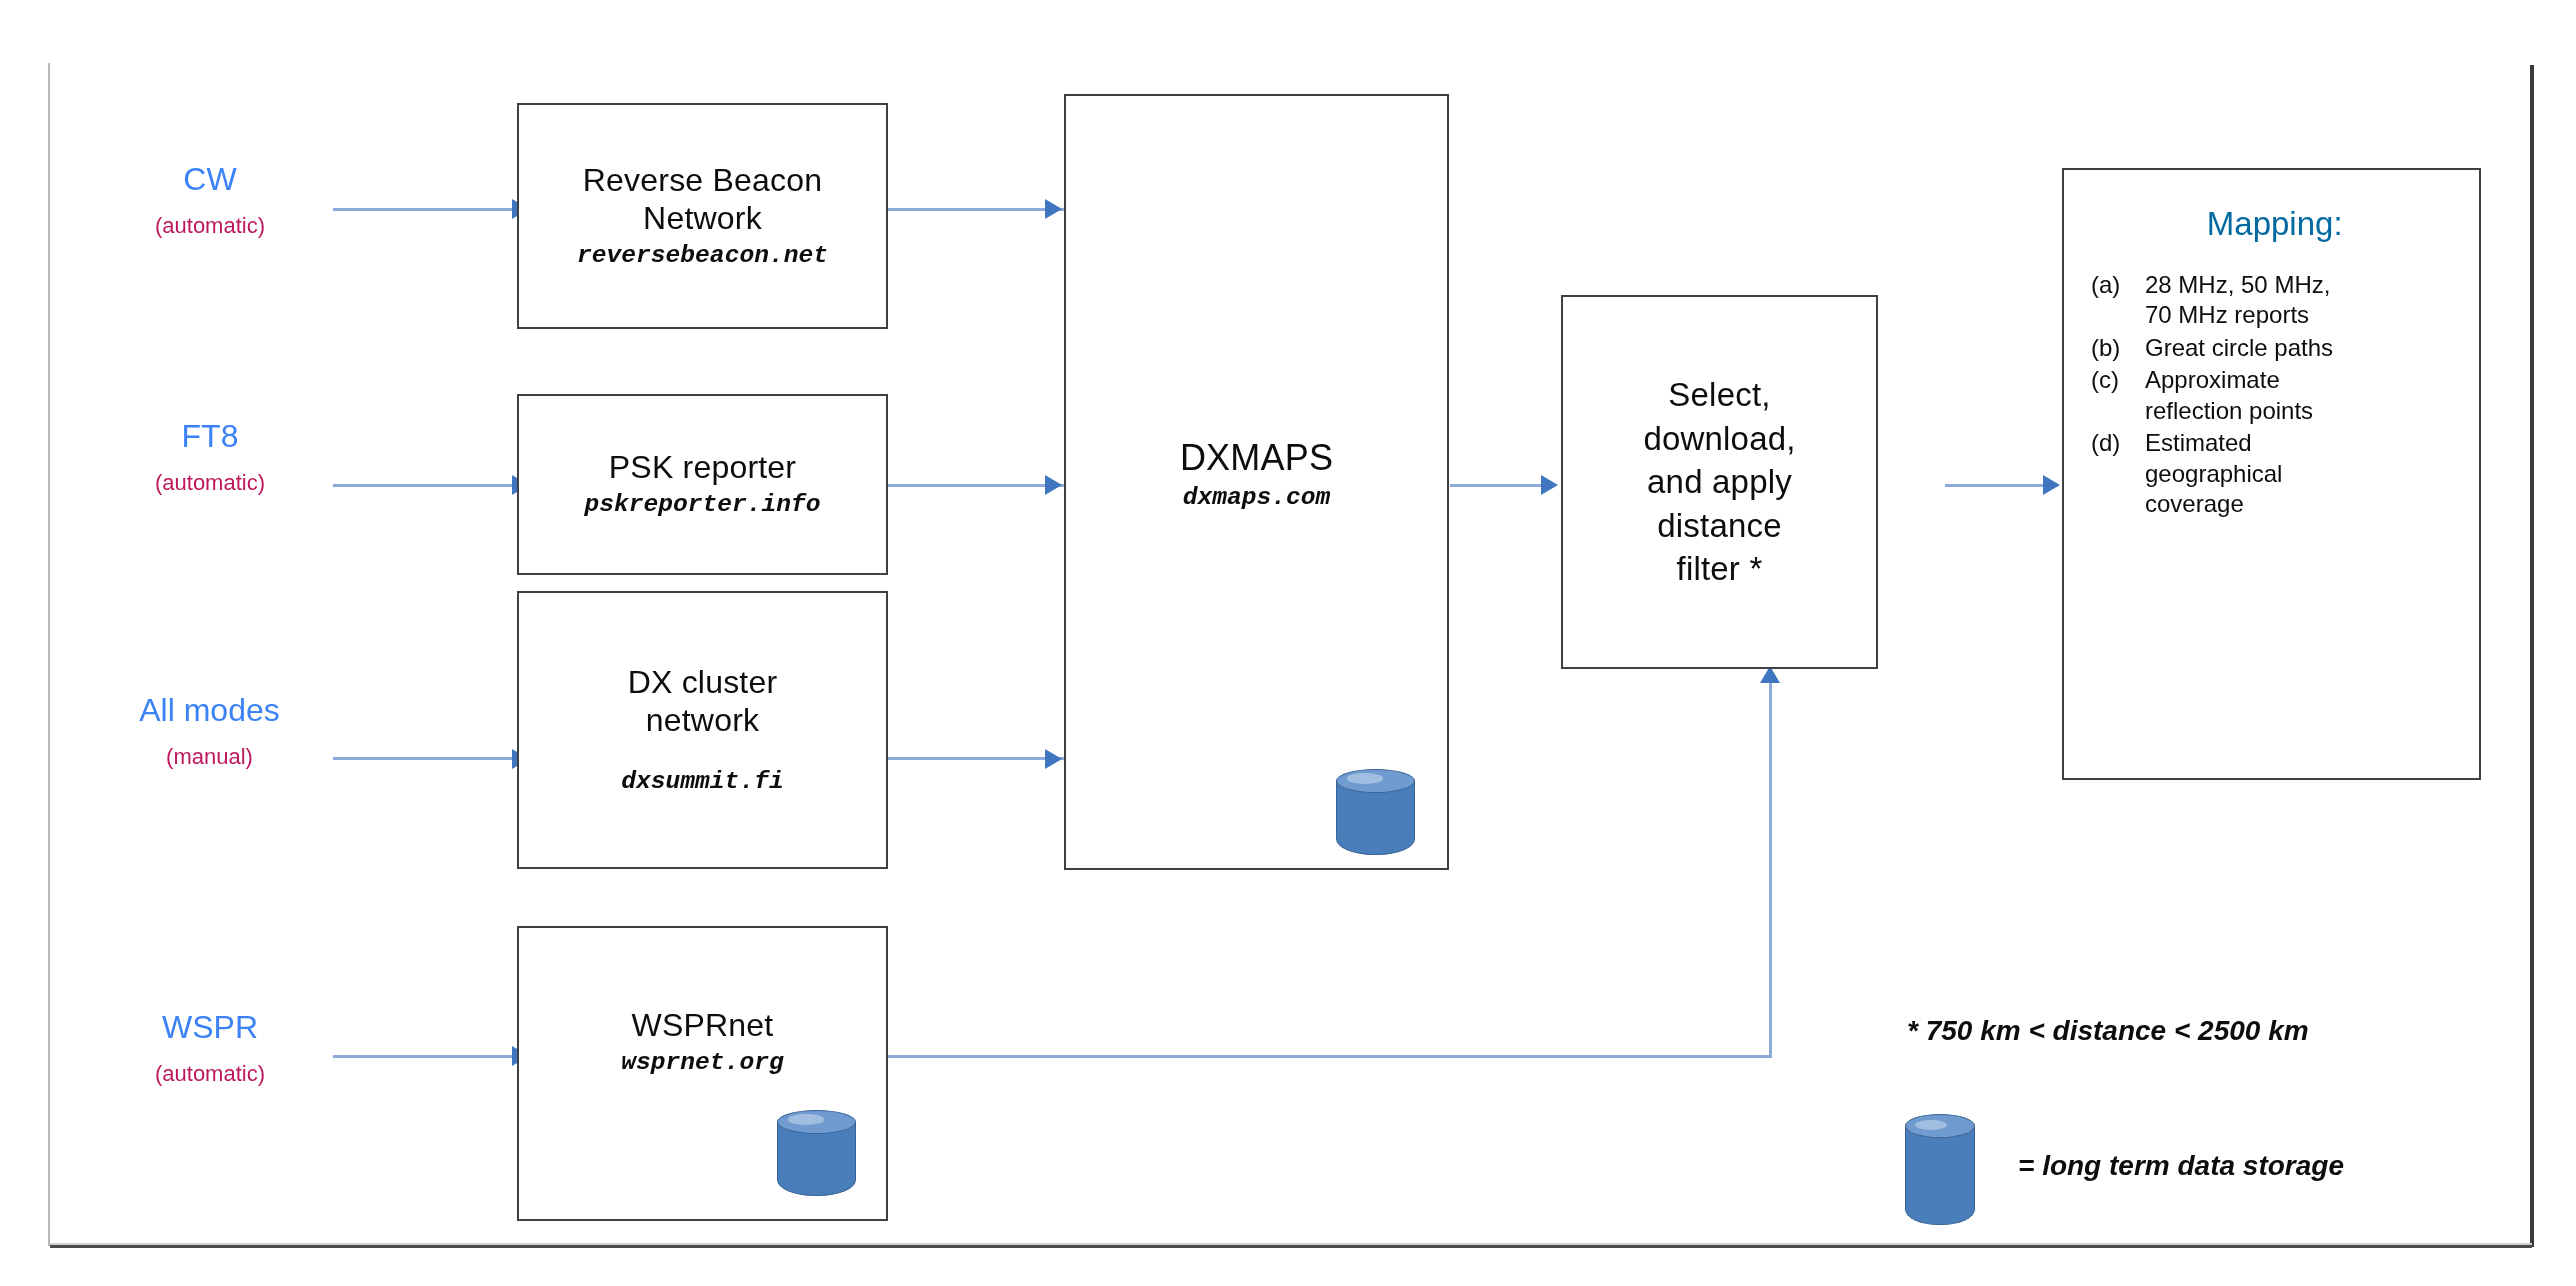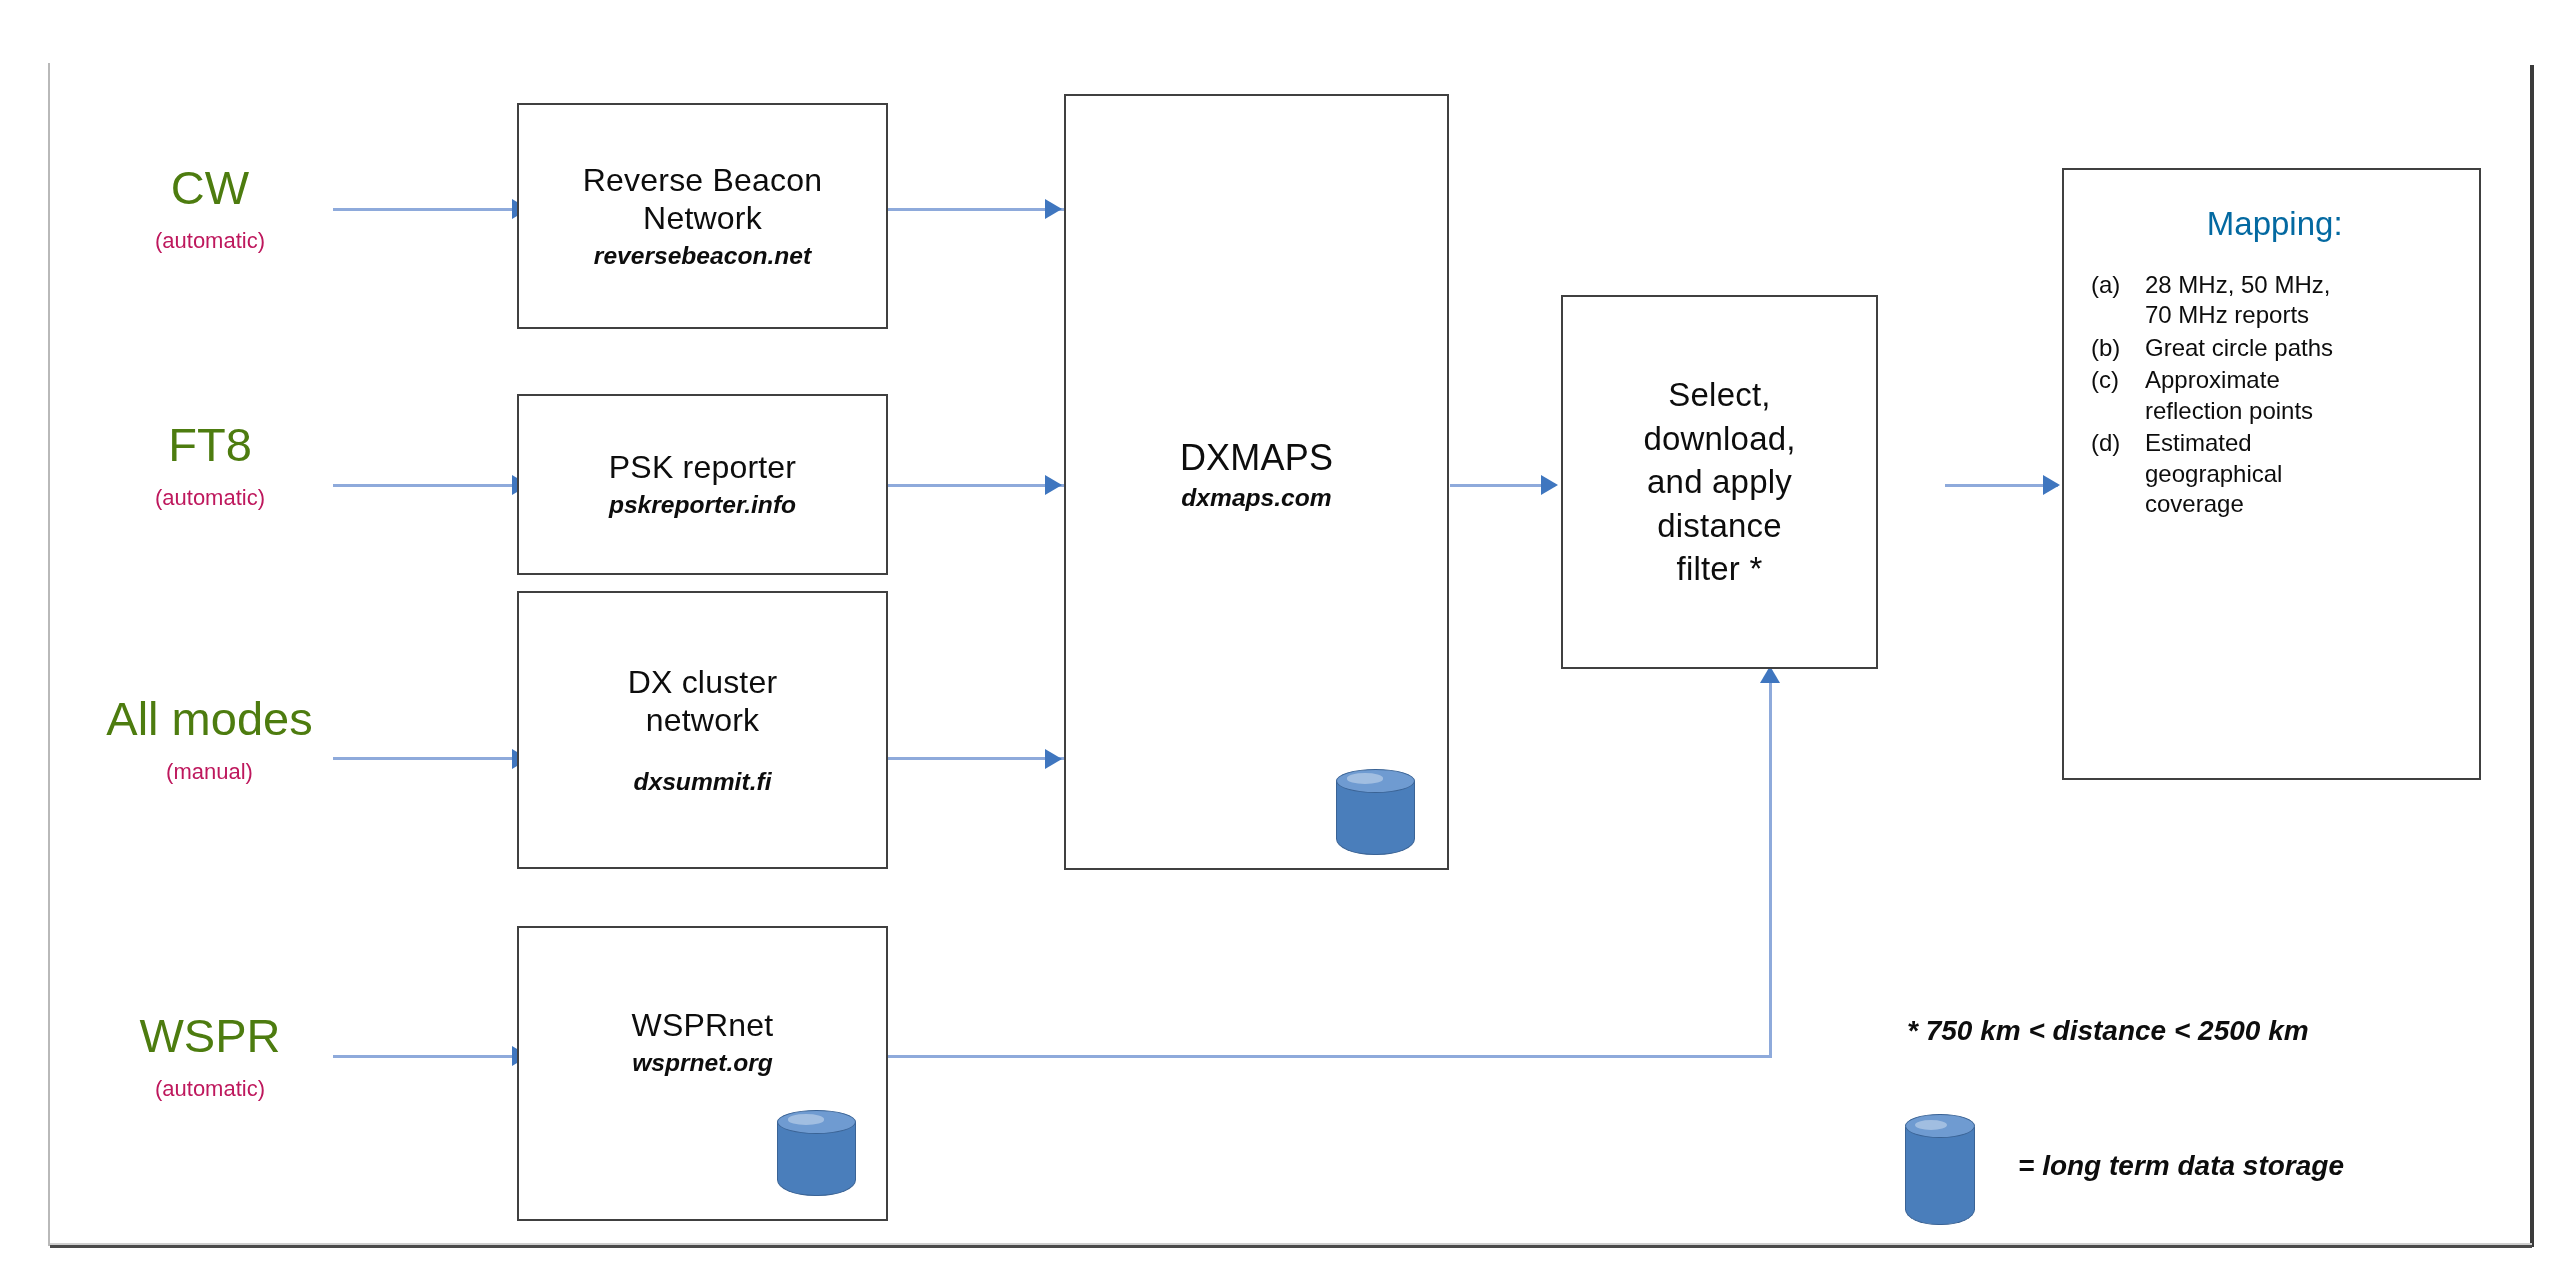--- a/index.html
+++ b/index.html
@@ -10,25 +10,25 @@
   #frame-left-border{position:absolute;left:48px;top:63px;width:2.4px;height:1183px;background:#b9b9b9;}
   #frame-right-border{position:absolute;left:2530px;top:65px;width:4px;height:1182px;background:#3b3b3b;}
   #frame-bottom-border{position:absolute;left:50px;top:1243px;width:2482px;height:4.8px;
        background:linear-gradient(to bottom,#cfcfcf 0 1.6px,#4a4a4a 1.6px 4.8px);}
 
   
   .node{position:absolute;box-sizing:border-box;background:#ffffff;
         border:2.4px solid #404040;display:flex;flex-direction:column;
         align-items:center;justify-content:center;text-align:center;}
   .node .title{font-size:32px;line-height:1.18;color:#0d0d0d;letter-spacing:0.2px;}
-  .node .url{font-size:24.6px;line-height:1.2;font-style:italic;font-weight:700;color:#0d0d0d;margin-top:3.2px;}
+  .node .url{font-size:24.6px;line-height:1.2;font-style:italic;font-weight:700;color:#0d0d0d;margin-top:3.2px;font-family:Liberation Mono, monospace;}
 
   
   .srclabel{position:absolute;text-align:center;}
-  .srclabel .mode{font-size:47px;line-height:1.05;color:#4d7c0f;white-space:nowrap;}
+  .srclabel .mode{font-size:32px;line-height:1.05;color:#3b82f6;white-space:nowrap;}
   .srclabel .sub{font-size:22px;line-height:1.15;color:#be185d;margin-top:16px;white-space:nowrap;}
 
   
   .conn-line{position:absolute;background:#8eaadb;}
   .conn-h{height:3.2px;}
   .conn-v{width:3.2px;}
   .arrow-r{position:absolute;width:0;height:0;
      border-top:10.3px solid transparent;border-bottom:10.3px solid transparent;
      border-left:17.4px solid #3f76bf;}
   .arrow-u{position:absolute;width:0;height:0;

